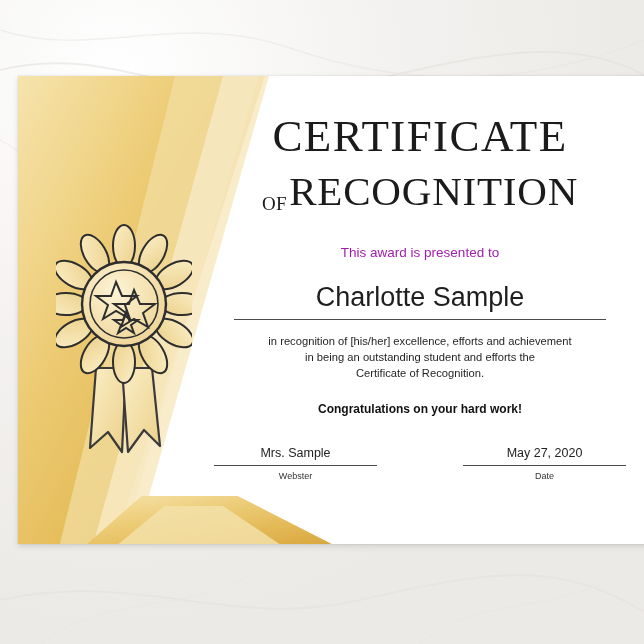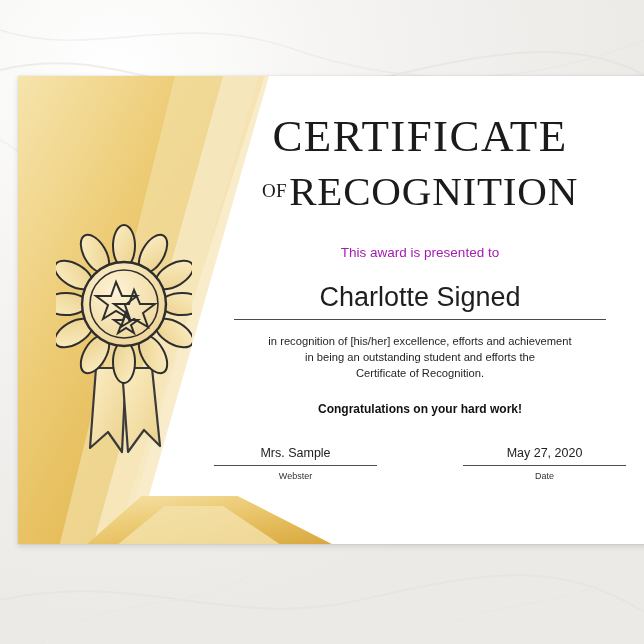--- a/index.html
+++ b/index.html
@@ -65,21 +65,21 @@
   .title-main {
     font-family: "Liberation Serif", serif;
     font-size: 45px;
     letter-spacing: 1.4px;
     color: #1b1b1b;
     line-height: 1;
     font-weight: 400;
   }
   .title-second-row {
     display: flex;
-    align-items: center;
+    align-items: flex-end;
     justify-content: center;
     gap: 2px;
     margin-top: 8px;
   }
   .title-of {
     font-family: "Liberation Serif", serif;
     font-size: 19px;
     letter-spacing: 0.5px;
     color: #1b1b1b;
   }
@@ -289,21 +289,21 @@
     <div class="title-block">
       <div class="title-main">CERTIFICATE</div>
       <div class="title-second-row">
         <span class="title-of">OF</span>
         <span class="title-sub">RECOGNITION</span>
       </div>
     </div>
 
     <div class="presented">This award is presented to</div>
 
-    <div class="recipient">Charlotte Signed</div>
+    <div class="recipient">Charlotte Sample</div>
     <div class="recipient-rule"></div>
 
     <div class="body-text">
       <div>in recognition of [his/her] excellence, efforts and achievement</div>
       <div>in being an outstanding student and efforts the</div>
       <div>Certificate of Recognition.</div>
     </div>
 
     <div class="congrats">Congratulations on your hard work!</div>
 

